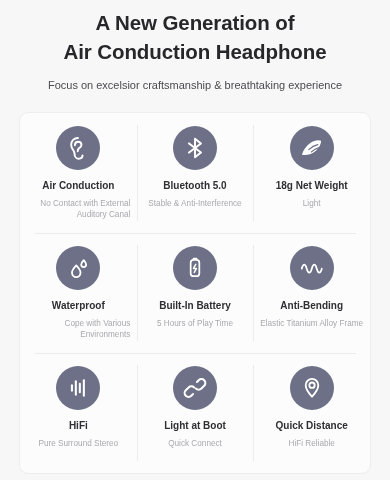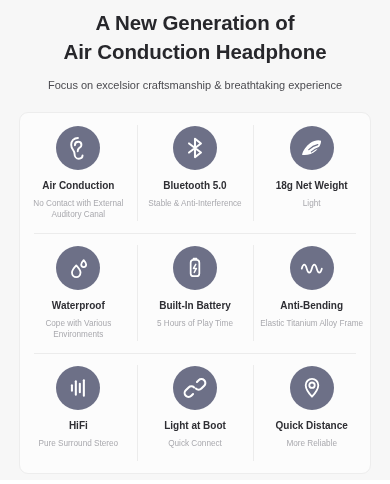--- a/index.html
+++ b/index.html
@@ -106,21 +106,21 @@
     font-weight: bold;
     color: #2e2e33;
     text-align: center;
     line-height: 1.25;
     white-space: nowrap;
   }
   .cell-desc {
     margin-top: 5px;
     font-size: 8.2px;
     color: #a9a9ae;
-    text-align: center;
+    text-align: right;
     line-height: 1.42;
     max-width: 104px;
   }
 </style>
 </head>
 <body>
 
 <div class="page">
 
   <div class="header">
@@ -232,19 +232,19 @@
       </div>
 
       <div class="cell">
         <div class="icon-circle">
           <svg width="26" height="26" viewBox="0 0 24 24" fill="none" stroke="#ffffff" stroke-width="1.7" stroke-linecap="round" stroke-linejoin="round">
             <path d="M12 3.6c-3.2 0-5.8 2.6-5.8 5.8 0 4.2 5.8 10.6 5.8 10.6s5.8-6.4 5.8-10.6c0-3.2-2.6-5.8-5.8-5.8z"></path>
             <circle cx="12" cy="9.4" r="2.5"></circle>
           </svg>
         </div>
         <div class="cell-title">Quick Distance</div>
-        <div class="cell-desc">More Reliable</div>
+        <div class="cell-desc">HiFi Reliable</div>
       </div>
 
     </div>
 
   </div>
 </div>
 
 </body></html>

